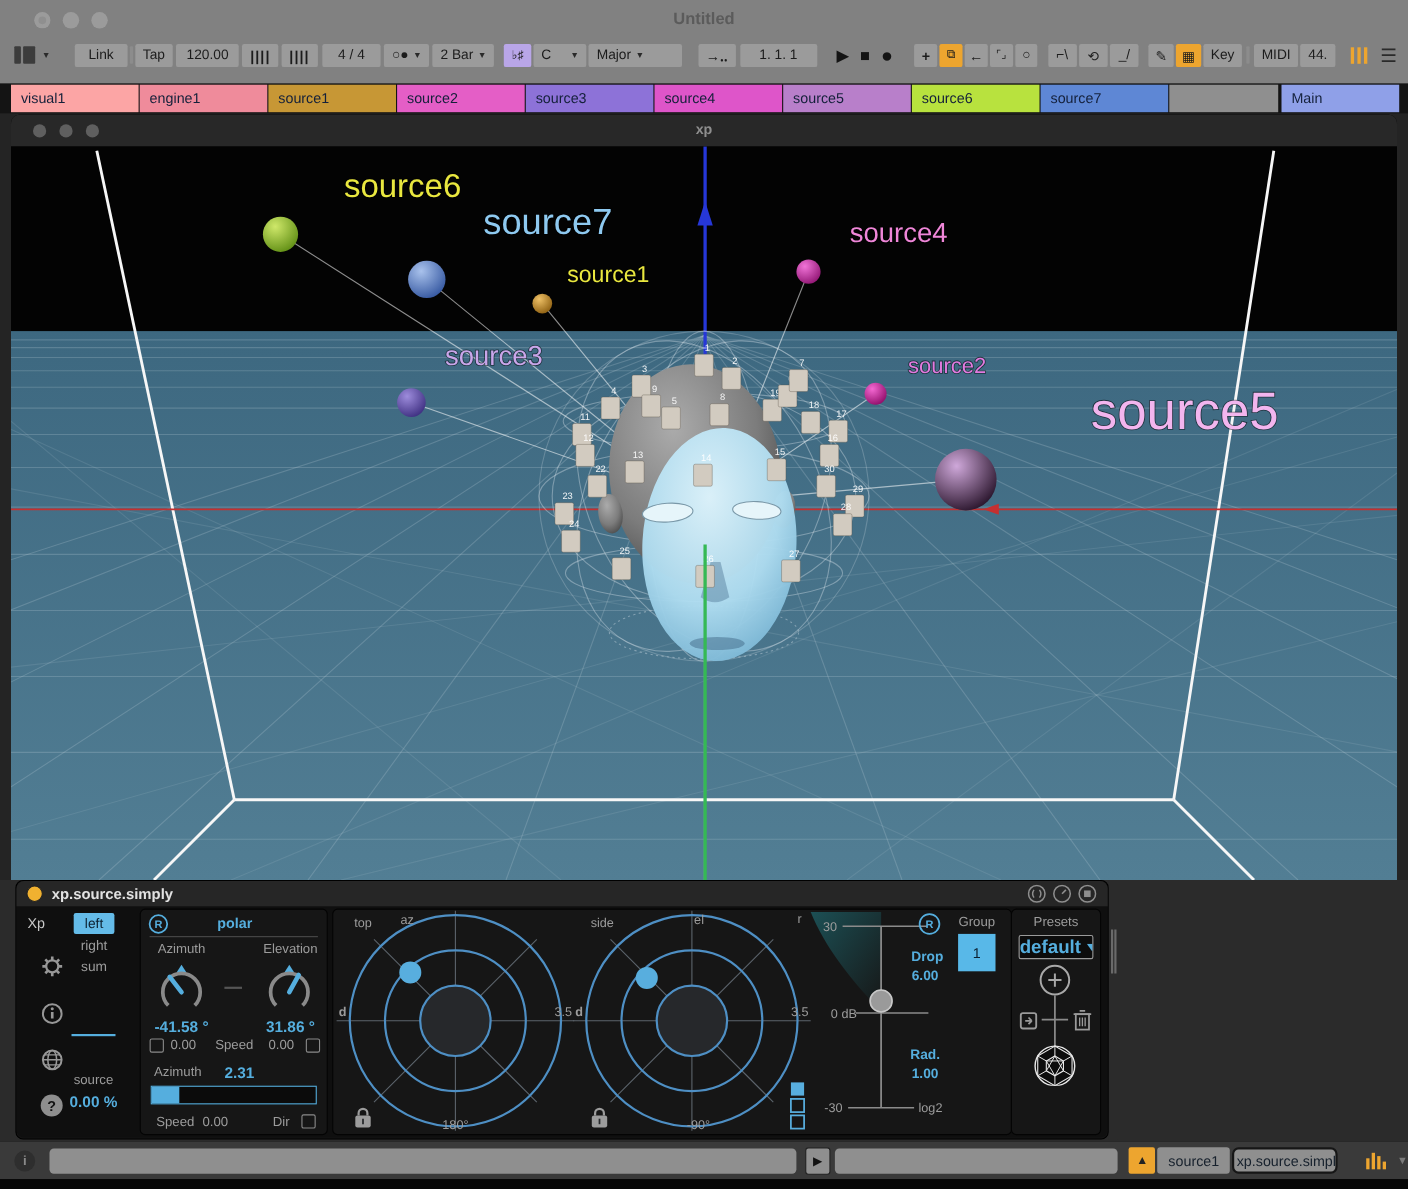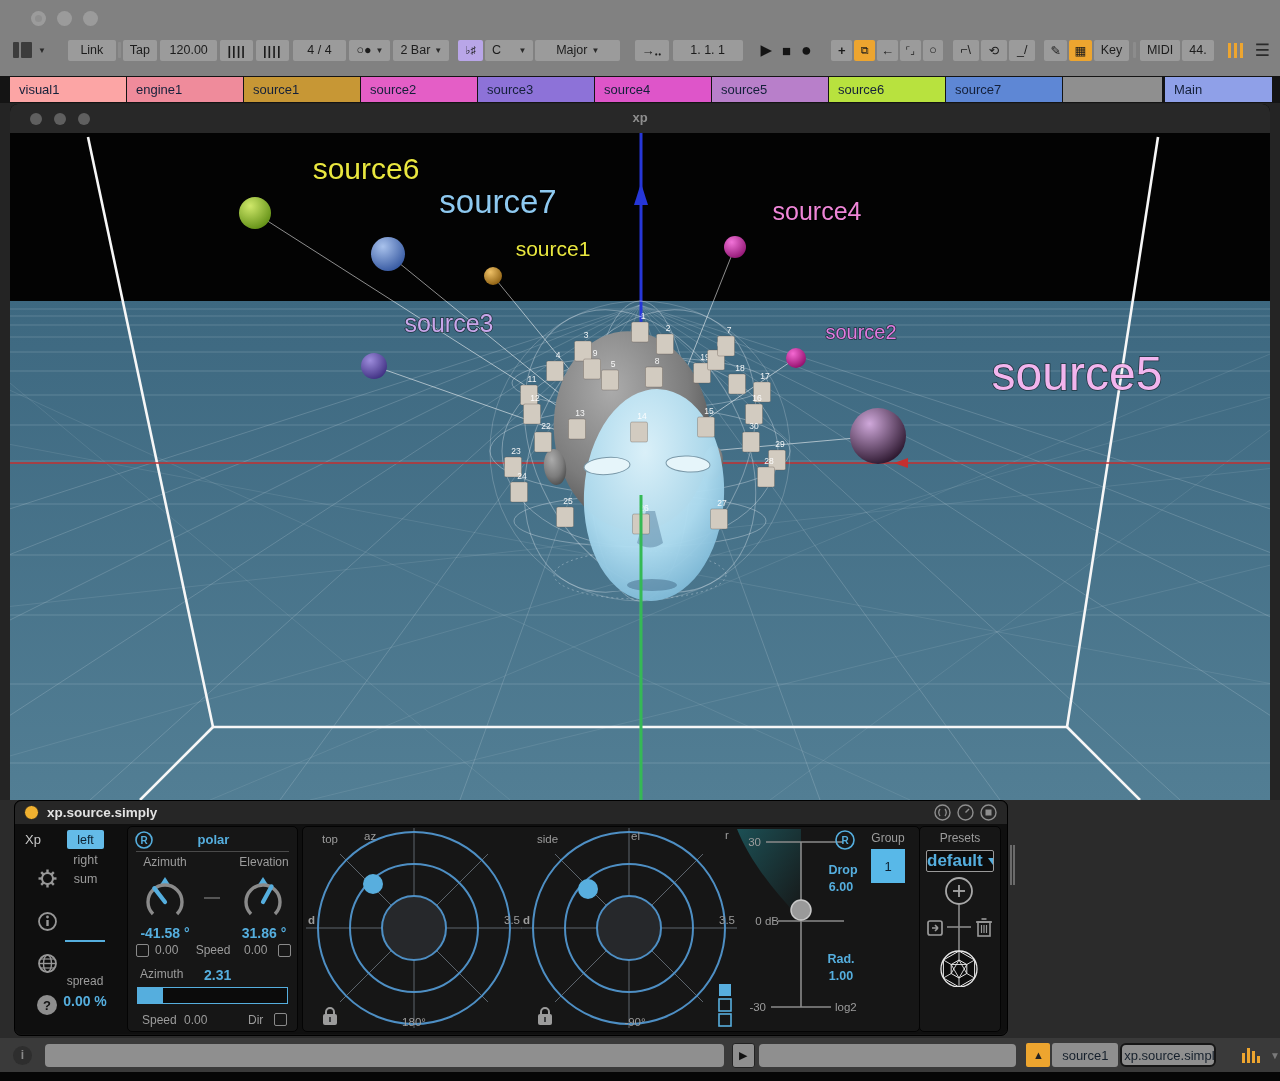--- a/index.html
+++ b/index.html
@@ -83,20 +83,21 @@
   svg text{font-family:"Liberation Sans",sans-serif;}
 </style>
 </head>
 <body>
 
 <div class="abs" id="topchrome">
   <div class="abs" id="macrow">
     <span class="tl" style="left:31px;background:#8f8f8f;box-shadow:inset 0 0 0 4px #9b9b9b, inset 0 0 2px #6a6a6a;"></span>
     <span class="tl" style="left:57px;"></span>
     <span class="tl" style="left:83px;"></span>
+    <div id="mac-title">Untitled</div>
   </div>
   <div class="abs" id="transrow">
     <span id="layout-icon">
         <i style="width:6px;height:16px;"></i>
         <i style="width:11px;height:16px;"></i>
         <span class="caret">▼</span>
       </span>
     <span class="tgap" style="width:24px;"></span>
     <span class="tbtn" style="width:52px;">Link</span>
     <span class="tsep"></span>
@@ -109,21 +110,21 @@
     <span class="tbtn" style="margin-left:3px;">
         <span>2 Bar</span>
         <span class="caret">▼</span>
       </span>
     <span class="tgap"></span>
     <span class="tbtn purple" style="font-size:11px;">♭♯</span>
     <span class="tbtn" style="width:52px;margin-left:2px;justify-content:space-between;">
         <span>C</span>
         <span class="caret">▼</span>
       </span>
-    <span class="tbtn" style="width:92px;margin-left:2px;justify-content:center;">
+    <span class="tbtn" style="width:92px;margin-left:2px;justify-content:flex-start;">
         <span>Major</span>
         <span class="caret">▼</span>
       </span>
     <span class="tgap" style="width:16px;"></span>
     <span class="tbtn glyphbtn">→‥</span>
     <span class="tbtn" style="width:76px;margin-left:4px;">1.  1.  1</span>
     <span class="tgap" style="width:14px;"></span>
     <span class="transport-glyph">▶</span>
     <span class="transport-glyph">■</span>
     <span class="transport-glyph" style="font-size:18px;">●</span>
@@ -488,21 +489,21 @@
         <line x1="2" y1="10.5" x2="19" y2="10.5" stroke="#979797" stroke-width="1.4"></line>
         <line x1="3.5" y1="6" x2="17.5" y2="6" stroke="#979797" stroke-width="1.2"></line>
         <line x1="3.5" y1="15" x2="17.5" y2="15" stroke="#979797" stroke-width="1.2"></line>
       </svg>
       <div class="abs" style="left:22px;top:171px;width:20px;height:20px;border-radius:50%;background:#8e8e8e;color:#111;font-weight:bold;font-size:13px;display:flex;align-items:center;justify-content:center;">?</div>
 
       <div id="modebtn-left">left</div>
       <div class="abs gtxt" style="left:52px;top:29px;width:37px;text-align:center;font-size:12.5px;">right</div>
       <div class="abs gtxt" style="left:52px;top:48px;width:37px;text-align:center;font-size:12.5px;">sum</div>
       <div class="abs" style="left:50px;top:116px;width:40px;height:2px;background:#55aede;"></div>
-      <div class="abs gtxt" style="left:44px;top:150px;width:52px;text-align:center;">spread</div>
+      <div class="abs gtxt" style="left:44px;top:150px;width:52px;text-align:center;">source</div>
       <div class="abs btxt" style="left:44px;top:169px;width:52px;text-align:center;">0.00 %</div>
 
       <div class="panel" id="p-polar">
         <svg class="abs" style="left:6px;top:3px;" width="20" height="20">
           <circle cx="10" cy="10" r="8" fill="none" stroke="#55aede" stroke-width="1.6"></circle>
           <text x="10" y="14" text-anchor="middle" fill="#55aede" font-size="10" font-weight="bold">R</text>
         </svg>
         <div class="abs btxt" style="left:0;top:5px;width:171px;text-align:center;font-size:13px;">polar</div>
         <div class="abs" style="left:8px;top:24px;width:153px;height:1px;background:#4a4a4a;"></div>
         <div class="abs gtxt" style="left:4px;top:28px;width:66px;text-align:center;">Azimuth</div>

